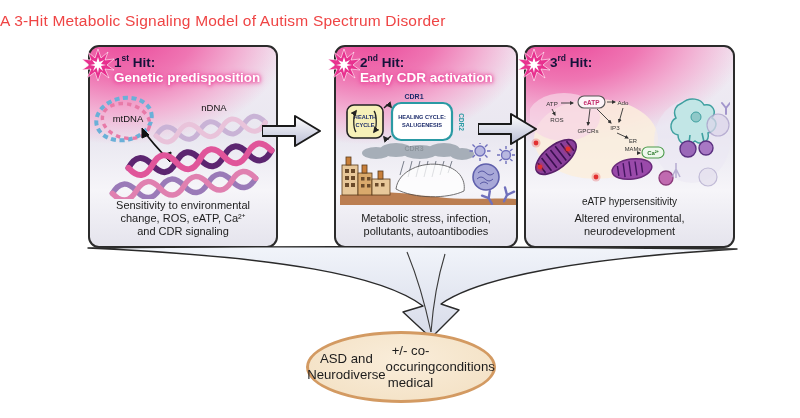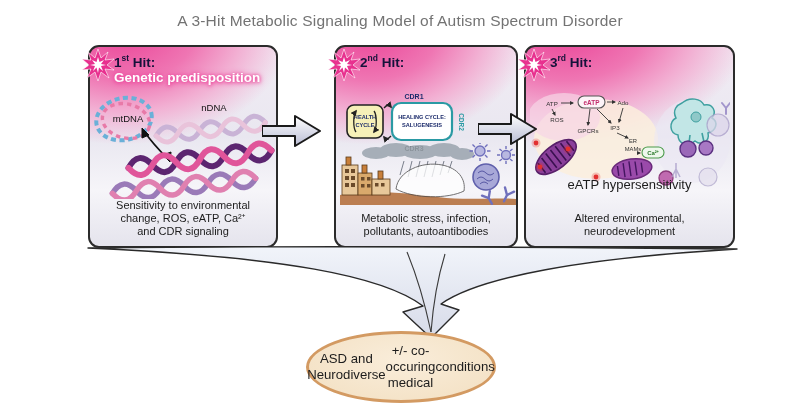--- a/index.html
+++ b/index.html
@@ -1,36 +1,36 @@
 <!DOCTYPE html>
 <html><head>
 <meta charset="utf-8">
 <style>
   html,body{margin:0;padding:0;background:#fff;}
   #fig{position:relative;width:800px;height:418px;background:#ffffff;
        font-family:"Liberation Sans",sans-serif;overflow:hidden;}
-  .title{position:absolute;top:12px;left:0;width:800px;text-align:center;
-         font-size:15.5px;color:#737373;letter-spacing:.2px;}
+  .title{position:absolute;top:12px;left:0;width:800px;
+         font-size:15.5px;color:#ef4444;letter-spacing:.2px;}
   .panel{position:absolute;top:45px;height:203px;border:2px solid #2b2b2b;border-radius:11px;
          box-sizing:border-box;
          background:
            radial-gradient(ellipse 150% 95% at 18% -8%, #ea4397 0%, #ef76b3 26%, #f2aed2 42%, rgba(242,194,220,0) 60%),
            linear-gradient(180deg,#f2ecf4 0%,#e9e7f0 45%,#f6f5f9 72%,#e5e4ed 100%);}
   #panel1{left:88px;width:190px;}
   #panel2{left:306px;width:184px;margin-left:28px;}
   #panel3{left:524px;width:211px;}
   .star{position:absolute;left:-8px;top:2px;width:32px;height:32px;}
   .hdr{position:absolute;left:24px;top:7px;line-height:1.12;white-space:nowrap;}
   .hit{font-size:13.5px;font-weight:bold;color:#15123a;}
   .hit sup{font-size:8.5px;}
   .sub{font-size:13.5px;font-weight:bold;color:#ffffff;
        text-shadow:0 0 6px #f058a6,0 0 3px #ee4d9f,0 1px 4px #e8459a;}
   .caption{position:absolute;left:4px;right:4px;bottom:8px;text-align:center;
            font-size:11px;line-height:1.18;color:#1c1c1c;}
-  .cap1{font-size:13px;margin-bottom:20px;}
+  .cap1{font-size:10px;margin-bottom:4px;}
   .illus{position:absolute;}
   .harrow{position:absolute;width:60px;height:36px;z-index:5;}
   #harrow1{left:262px;top:113px;}
   #harrow2{left:478px;top:111px;}
   #funnel{position:absolute;left:85px;top:246px;width:655px;height:95px;}
   #oval{position:absolute;left:306px;top:331px;width:190px;height:72px;border-radius:50%;
         background:radial-gradient(ellipse at 50% 40%,#f9edda 0%,#f4e2c6 80%);
         border:3px solid #d39a62;box-sizing:border-box;z-index:6;
         display:flex;flex-direction:row;align-items:center;justify-content:center;}
   #oval .line{font-size:13.2px;color:#1c1c1c;line-height:1.2;text-align:center;}
@@ -87,20 +87,21 @@
     </div>
   </div>
 
   <div class="panel" id="panel2">
     <svg class="star" viewBox="0 0 32 32">
       <polygon fill="#e8318f" stroke="#fff" stroke-width="0.6" points="16,0 19,9 26,3 23,11 32,10 25,16 32,21 23,20 27,29 19,23 16,32 13,23 5,29 9,20 0,21 7,16 0,10 9,11 6,3 13,9"></polygon>
       <polygon fill="#ffffff" points="16,8 17.5,13 22,11 19,15 24,16 19,17 21,22 17,18.5 16,24 14.5,18.5 11,22 13,17 8,16 13,15 10,11 14.5,13"></polygon>
     </svg>
     <div class="hdr">
       <div class="hit"><span>2</span><sup>nd</sup> <span>Hit:</span></div>
+      <div class="sub">Early CDR activation</div>
     </div>
 
     <svg class="illus" style="left:8px;top:44px;" width="124" height="62" viewBox="0 0 124 62">
       <defs>
           <marker id="mk2" viewBox="0 0 8 8" refX="6" refY="4" markerWidth="5" markerHeight="5" orient="auto">
             <path d="M0 0 L8 4 L0 8 Z" fill="#222"></path>
           </marker>
         </defs>
       <text x="70" y="8" text-anchor="middle" font-size="7" font-weight="bold" fill="#1a2a6a">CDR1</text>
       <rect x="3" y="14" width="36" height="33" rx="7" fill="#f6f0b8" stroke="#222" stroke-width="1.6"></rect>

